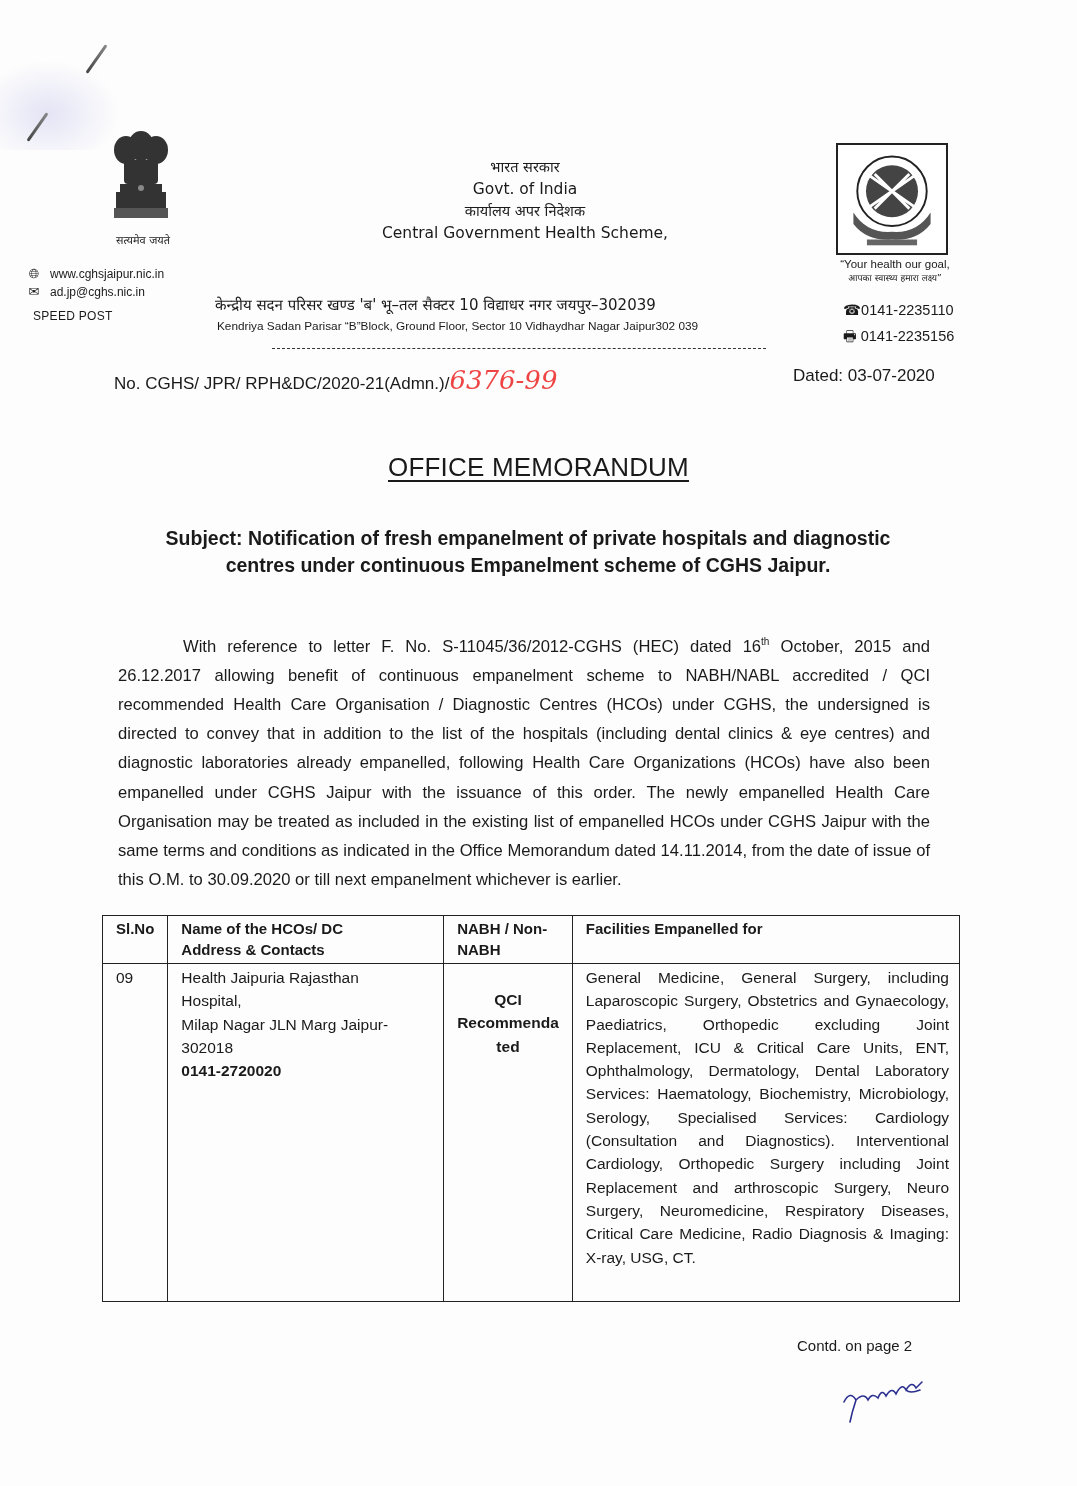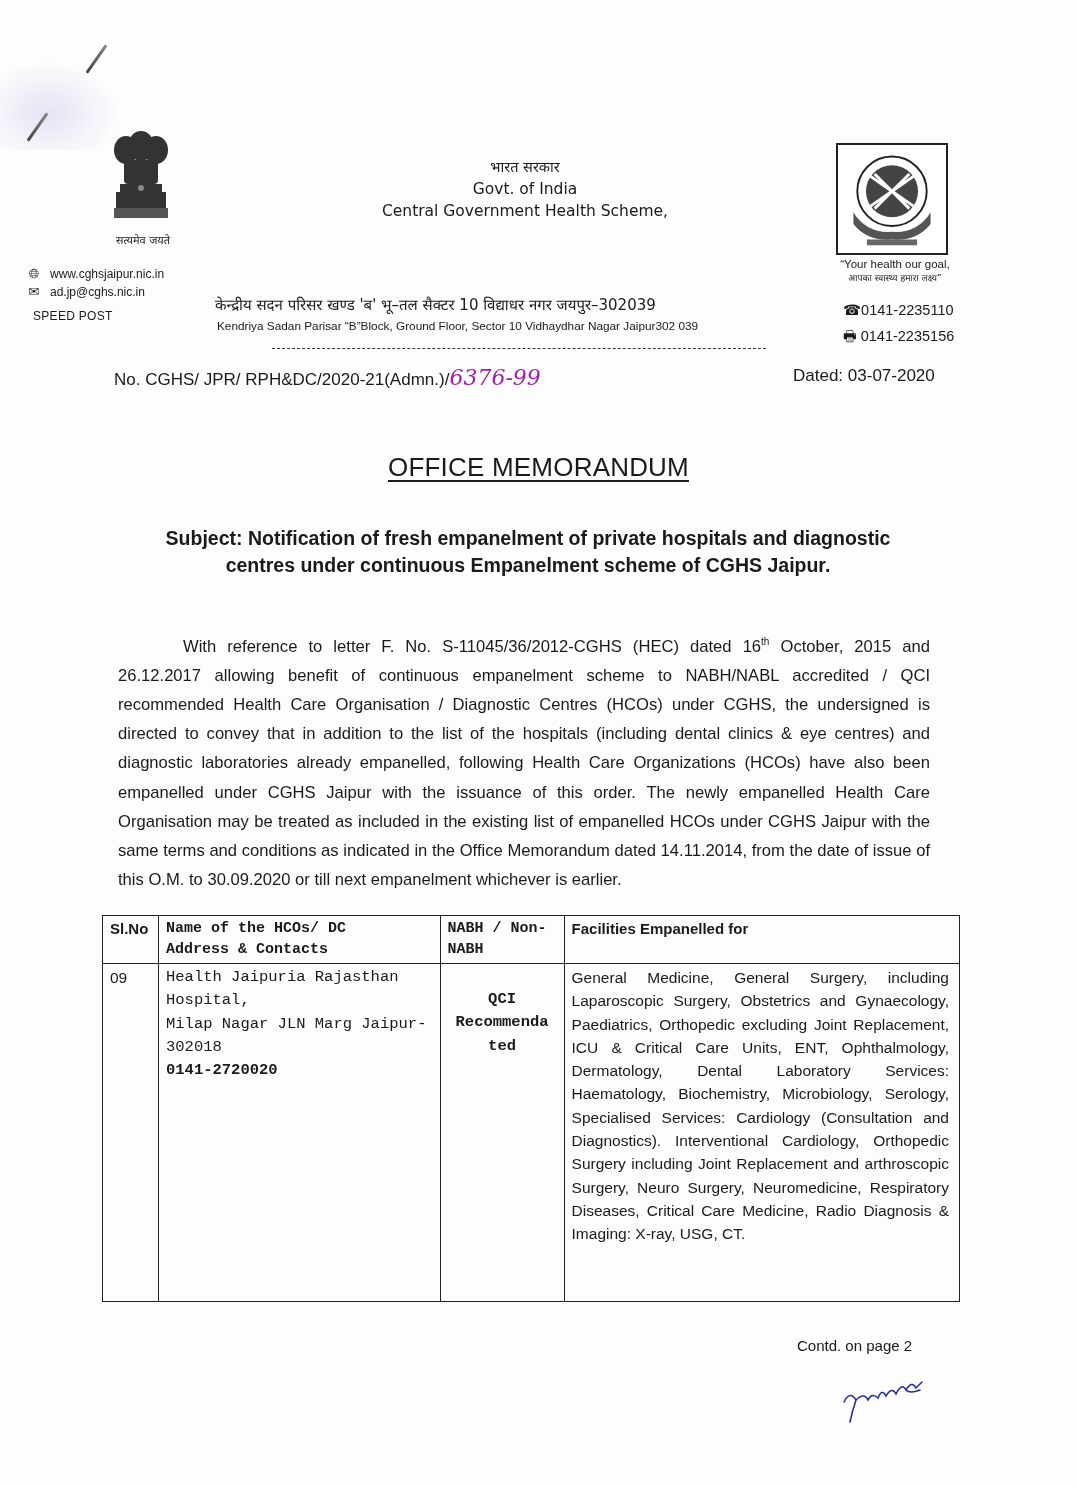--- a/index.html
+++ b/index.html
@@ -31,43 +31,43 @@
   
   .cghs-logo { position: absolute; left: 836px; top: 143px; width: 112px; height: 112px; border: 2px solid #222; background: #fff; }
   .tagline { position: absolute; left: 815px; top: 257px; width: 160px; text-align: center; font-size: 11.5px; line-height: 14px; }
   .tagline .hi { font-family: "DejaVu Sans", sans-serif; font-size: 9px; }
   .phone { position: absolute; left: 843px; font-size: 14.5px; white-space: nowrap; }
   .phone.tel { top: 302px; }
   .phone.fax { top: 325px; }
 
   
   .ref-no { position: absolute; left: 114px; top: 365px; font-size: 17px; white-space: nowrap; }
-  .ref-hand { font-family: "DejaVu Serif", serif; font-style: italic; color: #a21caf; font-size: 22px; }
+  .ref-hand { font-family: "DejaVu Serif", serif; font-style: italic; color: #ef4444; font-size: 26px; }
   .dated { position: absolute; left: 793px; top: 366px; font-size: 17px; }
 
   .om-title { position: absolute; left: 0; width: 1077px; top: 452px; text-align: center; font-size: 26px; text-decoration: underline; text-underline-offset: 4px; letter-spacing: 0.2px; }
 
   .subject { position: absolute; left: 118px; top: 525px; width: 820px; text-align: center; font-size: 19.5px; font-weight: bold; line-height: 27px; }
 
   .body-para { position: absolute; left: 118px; top: 627px; width: 812px; font-size: 16.6px; line-height: 29.2px; text-align: justify; text-indent: 65px; }
   .body-para sup { font-size: 10px; }
 
   
   .em-table { position: absolute; left: 102px; top: 915px; width: 858px; border-collapse: collapse; font-size: 15.5px; }
-  .em-table th, .em-table td { border: 1.3px solid #222; vertical-align: top; padding: 2px 7px; }
+  .em-table th, .em-table td { border: 1.3px solid #222; vertical-align: top; padding: 2px 13px; }
   .em-table th { text-align: left; font-weight: bold; font-size: 15px; line-height: 21px; height: 48px; }
   .em-table td { line-height: 23.3px; }
   .col-sl { width: 56px; }
   .col-name { width: 282px; }
   .col-nabh { width: 124px; }
   .col-fac { width: 396px; }
   .td-sl { height: 338px; }
   .td-nabh { text-align: center; font-weight: bold; padding-top: 24px !important; }
   .td-fac { text-align: justify; padding-right: 10px !important; }
-  .name-line { display: block; font-family: Liberation Mono, monospace; }
+  .name-line { display: block; }
   .phone-bold { font-weight: bold; }
 
   .contd { position: absolute; left: 797px; top: 1337px; font-size: 15px; }
   .signature { position: absolute; left: 836px; top: 1372px; width: 110px; height: 55px; }
 </style>
 </head>
 <body>
 
 <div class="stain"></div>
 <div class="staple s1"></div>
@@ -93,20 +93,21 @@
 </div>
 <div class="contact-line mail">
   <span class="contact-icon">✉</span>
   <span>ad.jp@cghs.nic.in</span>
 </div>
 <div class="speed-post">SPEED POST</div>
 
 <div class="center-head">
   <div class="l hi">भारत सरकार</div>
   <div class="l">Govt. of India</div>
+  <div class="l hi">कार्यालय अपर निदेशक</div>
   <div class="l">Central Government Health Scheme,</div>
 </div>
 <div class="addr-hi">केन्द्रीय सदन परिसर खण्ड 'ब' भू–तल सैक्टर 10 विद्याधर नगर जयपुर–302039</div>
 <div class="addr-en">Kendriya Sadan Parisar “B”Block, Ground Floor, Sector 10 Vidhaydhar Nagar Jaipur302 039</div>
 <div class="dash-rule"></div>
 
 <svg class="cghs-logo" viewBox="0 0 112 112">
   <circle cx="56" cy="48" r="36" fill="none" stroke="#222" stroke-width="2"></circle>
   <circle cx="56" cy="48" r="27" fill="#444"></circle>
   <path d="M30 30 L56 48 L30 66 M38 30 L56 48 L38 66" fill="none" stroke="#fff" stroke-width="3"></path>

